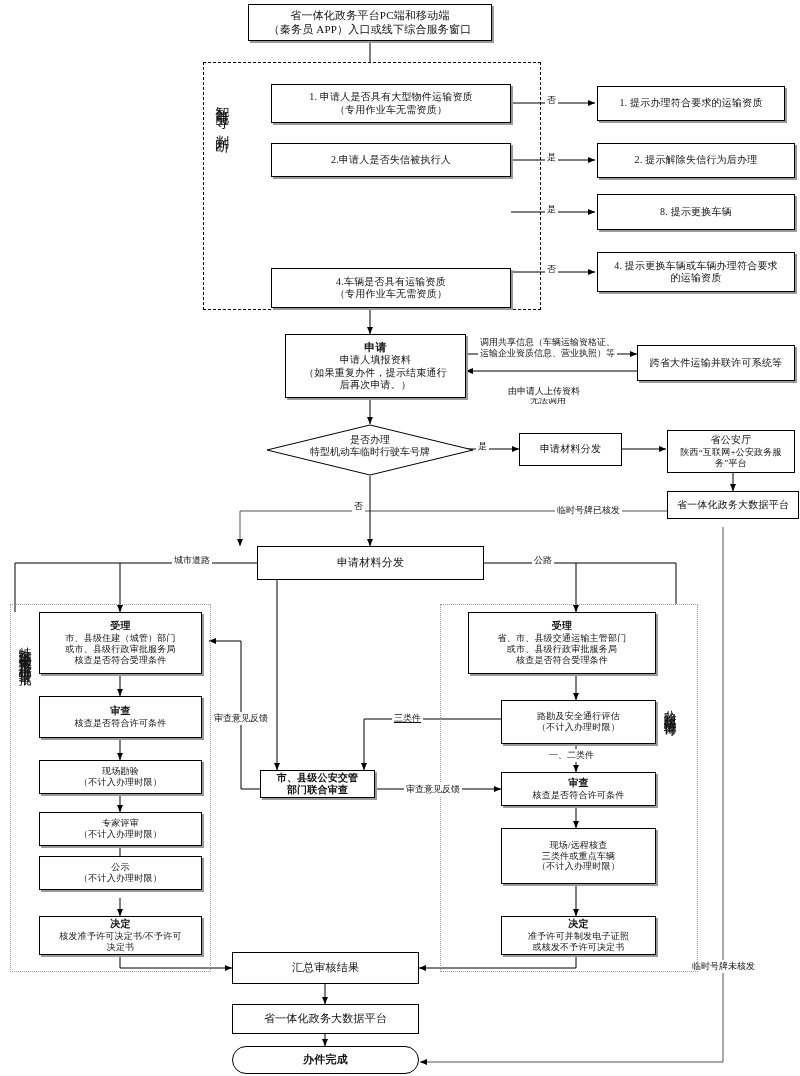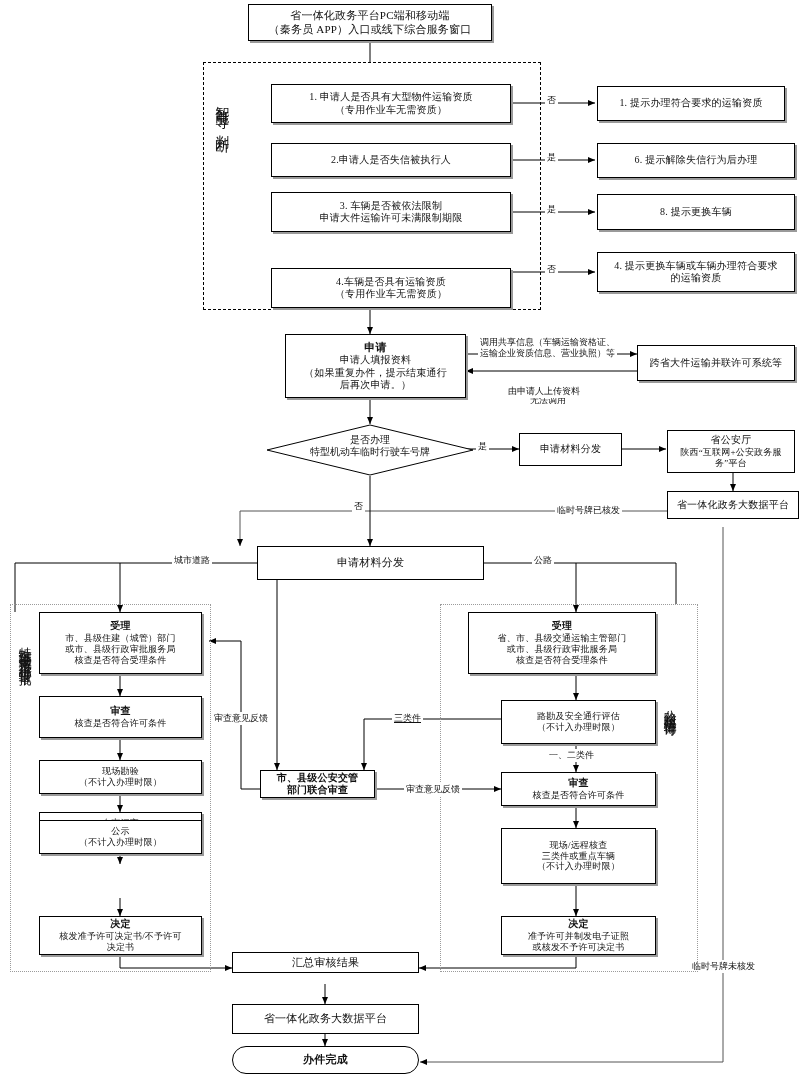--- a/index.html
+++ b/index.html
@@ -119,37 +119,34 @@
 
   <div class="dashbox" style="left:203px;top:62px;width:338px;height:248px;"></div>
   <div class="vlabel" style="left:214px;top:95px;height:160px;">智能引导、判断</div>
 
   <div class="box shadow f10" style="left:271px;top:84px;width:240px;height:39px;">
     <span class="t">1. 申请人是否具有大型物件运输资质<br>（专用作业车无需资质）</span>
   </div>
   <div class="box shadow f10" style="left:271px;top:143px;width:240px;height:34px;">
     <span class="t">2.申请人是否失信被执行人</span>
   </div>
-  <div class="box shadow f10" style="left:271px;top:192px;width:240px;height:40px;">
-    <span class="t">3. 车辆是否被依法限制<br>申请大件运输许可未满限制期限</span>
-  </div>
   <div class="box shadow f10" style="left:271px;top:268px;width:240px;height:40px;">
     <span class="t">4.车辆是否具有运输资质<br>（专用作业车无需资质）</span>
   </div>
 
   <div class="elab" style="left:545px;top:94px;">否</div>
   <div class="elab" style="left:545px;top:151px;">是</div>
   <div class="elab" style="left:545px;top:203px;">是</div>
   <div class="elab" style="left:545px;top:263px;">否</div>
 
   <div class="box shadow f10" style="left:597px;top:86px;width:188px;height:35px;">
     <span class="t">1. 提示办理符合要求的运输资质</span>
   </div>
   <div class="box shadow f10" style="left:597px;top:143px;width:198px;height:35px;">
-    <span class="t">6. 提示解除失信行为后办理</span>
+    <span class="t">2. 提示解除失信行为后办理</span>
   </div>
   <div class="box shadow f10" style="left:597px;top:194px;width:198px;height:36px;">
     <span class="t">8. 提示更换车辆</span>
   </div>
   <div class="box shadow f10" style="left:597px;top:252px;width:198px;height:40px;">
     <span class="t">4. 提示更换车辆或车辆办理符合要求<br>的运输资质</span>
   </div>
 
   <div class="box shadow f10" style="left:285px;top:334px;width:181px;height:64px;flex-direction:column;">
     <span class="t bold f11">申请</span>
@@ -207,21 +204,21 @@
   <div class="box shadow f9" style="left:39px;top:696px;width:163px;height:42px;flex-direction:column;">
     <span class="t bold f10">审查</span>
     <span class="t">核查是否符合许可条件</span>
   </div>
   <div class="box shadow f9" style="left:39px;top:760px;width:163px;height:34px;">
     <span class="t">现场勘验<br>（不计入办理时限）</span>
   </div>
   <div class="box shadow f9" style="left:39px;top:812px;width:163px;height:34px;">
     <span class="t">专家评审<br>（不计入办理时限）</span>
   </div>
-  <div class="box shadow f9" style="left:39px;top:820px;width:163px;height:34px;">
+  <div class="box shadow f9" style="left:39px;top:856px;width:163px;height:34px;">
     <span class="t">公示<br>（不计入办理时限）</span>
   </div>
   <div class="box shadow f9" style="left:39px;top:916px;width:163px;height:39px;flex-direction:column;">
     <span class="t bold f10">决定</span>
     <span class="t">核发准予许可决定书/不予许可<br>决定书</span>
   </div>
 
   <div class="dotbox" style="left:440px;top:604px;width:258px;height:368px;"></div>
   <div class="vlabel small" style="left:663px;top:700px;height:220px;">公路超限运输许可</div>
 
@@ -246,21 +243,21 @@
 
   <div class="box shadow f10 bold" style="left:260px;top:770px;width:115px;height:28px;">
     <span class="t">市、县级公安交管<br>部门联合审查</span>
   </div>
 
   <div class="elab" style="left:212px;top:712px;">审查意见反馈</div>
   <div class="elab" style="left:404px;top:783px;">审查意见反馈</div>
   <div class="elab" style="left:392px;top:712px;text-decoration:underline;">三类件</div>
   <div class="elab" style="left:547px;top:749px;">一、二类件</div>
 
-  <div class="box f11" style="left:232px;top:952px;width:187px;height:21px;">
+  <div class="box f11" style="left:232px;top:952px;width:187px;height:32px;">
     <span class="t">汇总审核结果</span>
   </div>
   <div class="box f11" style="left:232px;top:1004px;width:187px;height:30px;">
     <span class="t">省一体化政务大数据平台</span>
   </div>
   <div class="box stadium f11 bold" style="left:232px;top:1046px;width:187px;height:28px;">
     <span class="t">办件完成</span>
   </div>
 
 </div>

